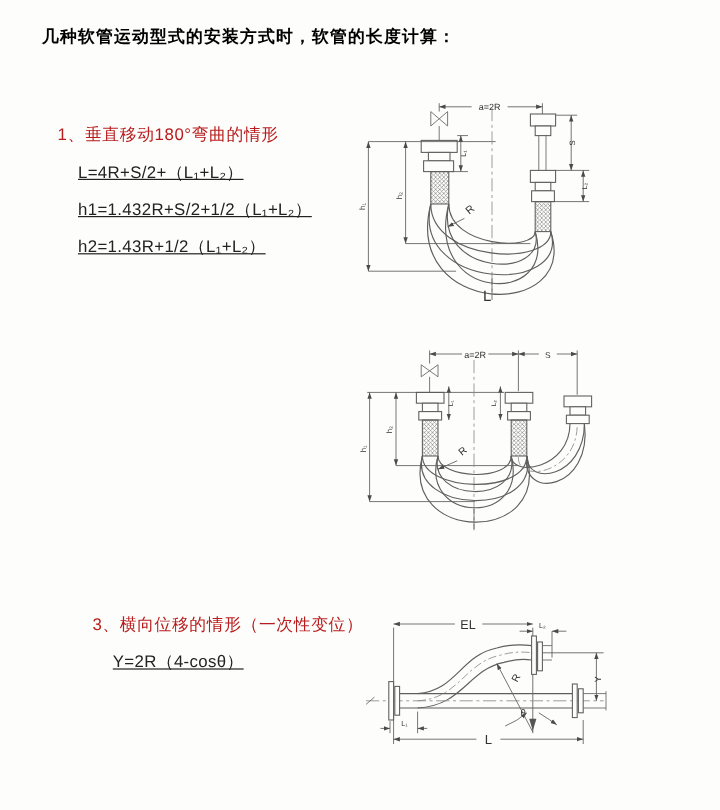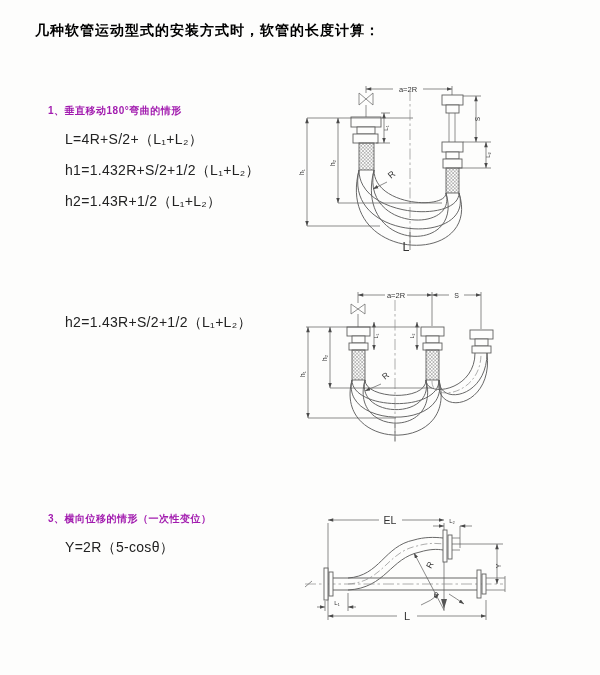--- a/index.html
+++ b/index.html
@@ -1,24 +1,24 @@
 <!DOCTYPE html>
 <html><head>
 <meta charset="utf-8">
 <style>
   html,body{margin:0;padding:0;}
   body{width:600px;height:675px;background:#fdfdfc;position:relative;overflow:hidden;
        font-family:"Liberation Sans",sans-serif;color:#1e1e1e;}
   .doc-title{position:absolute;left:35px;top:22px;font-size:14px;font-weight:700;
              letter-spacing:1px;color:#000000;}
   .sec{position:absolute;left:48px;}
-  #sec1{top:104px;} #sec2{top:301px;} #sec3{top:512px;}
-  .sec-heading{font-size:10px;font-weight:700;letter-spacing:.5px;color:#a21caf;}
+  #sec1{top:104px;} #sec2{top:301px;} #sec3{top:512px;margin-left:29px;}
+  .sec-heading{font-size:14px;font-weight:400;letter-spacing:.5px;color:#b91c1c;}
   .formula{font-size:14px;font-weight:500;letter-spacing:.3px;color:#222;
-           margin-top:13px;padding-left:17px;white-space:nowrap;}
+           margin-top:13px;padding-left:17px;white-space:nowrap;text-decoration:underline;}
   svg.drawing{position:absolute;left:0;top:0;}
   .tube{stroke:#5f5f5f;stroke-width:.95;fill:none;}
   .thin{stroke:#6b6b6b;stroke-width:.75;fill:none;}
   .dim{stroke:#5a5a5a;stroke-width:.7;fill:none;}
   .cl{stroke:#8a8a8a;stroke-width:.7;fill:none;stroke-dasharray:11 3 2.5 3;}
   .cld{stroke:#8a8a8a;stroke-width:.7;fill:none;stroke-dasharray:7 2.5 2 2.5;}
   .flg{fill:#fdfdfc;stroke:#5f5f5f;stroke-width:.9;}
   .braid{fill:url(#braidhatch);stroke:#5f5f5f;stroke-width:.9;}
   .lbl{fill:#333;font-family:"Liberation Sans",sans-serif;}
 </style>
@@ -28,26 +28,25 @@
 <div class="doc-title">几种软管运动型式的安装方式时，软管的长度计算：</div>
 
 <div class="sec" id="sec1">
   <div class="sec-heading">1、垂直移动180°弯曲的情形</div>
   <div class="formula">L=4R+S/2+（L₁+L₂）</div>
   <div class="formula">h1=1.432R+S/2+1/2（L₁+L₂）</div>
   <div class="formula">h2=1.43R+1/2（L₁+L₂）</div>
 </div>
 
 <div class="sec" id="sec2">
-  <div class="formula">h2=1.43R+S/2+1/2（L₁+L₂）</div>
 </div>
 
 <div class="sec" id="sec3">
   <div class="sec-heading">3、横向位移的情形（一次性变位）</div>
-  <div class="formula">Y=2R（5-cosθ）</div>
+  <div class="formula">Y=2R（4-cosθ）</div>
 </div>
 
 <svg class="drawing" width="600" height="675" viewBox="0 0 600 675">
   <defs>
     <pattern id="braidhatch" width="3.4" height="3.4" patternUnits="userSpaceOnUse">
       <path d="M0 0 L3.4 3.4 M3.4 0 L0 3.4" stroke="#8a8a8a" stroke-width="0.55"></path>
     </pattern>
     <marker id="mE" markerWidth="9" markerHeight="7" refX="7.5" refY="3" orient="auto">
       <path d="M0 0.4 L7.5 3 L0 5.6 Z" fill="#4a4a4a"></path>
     </marker>

